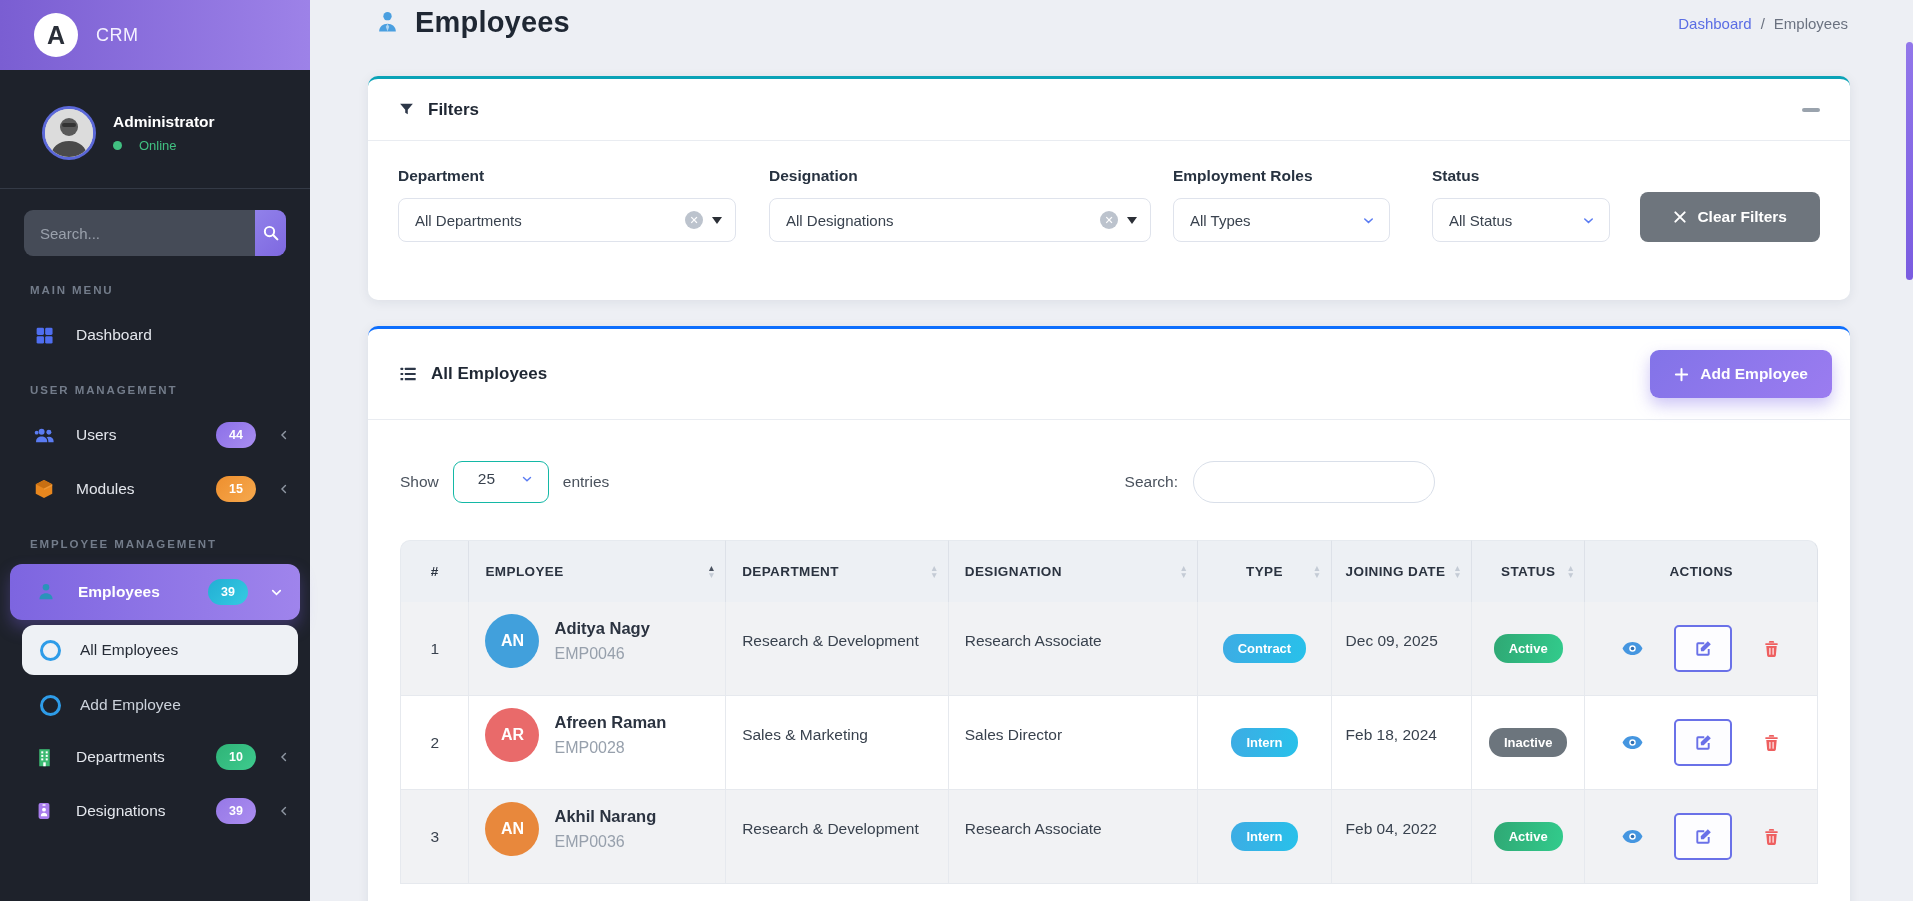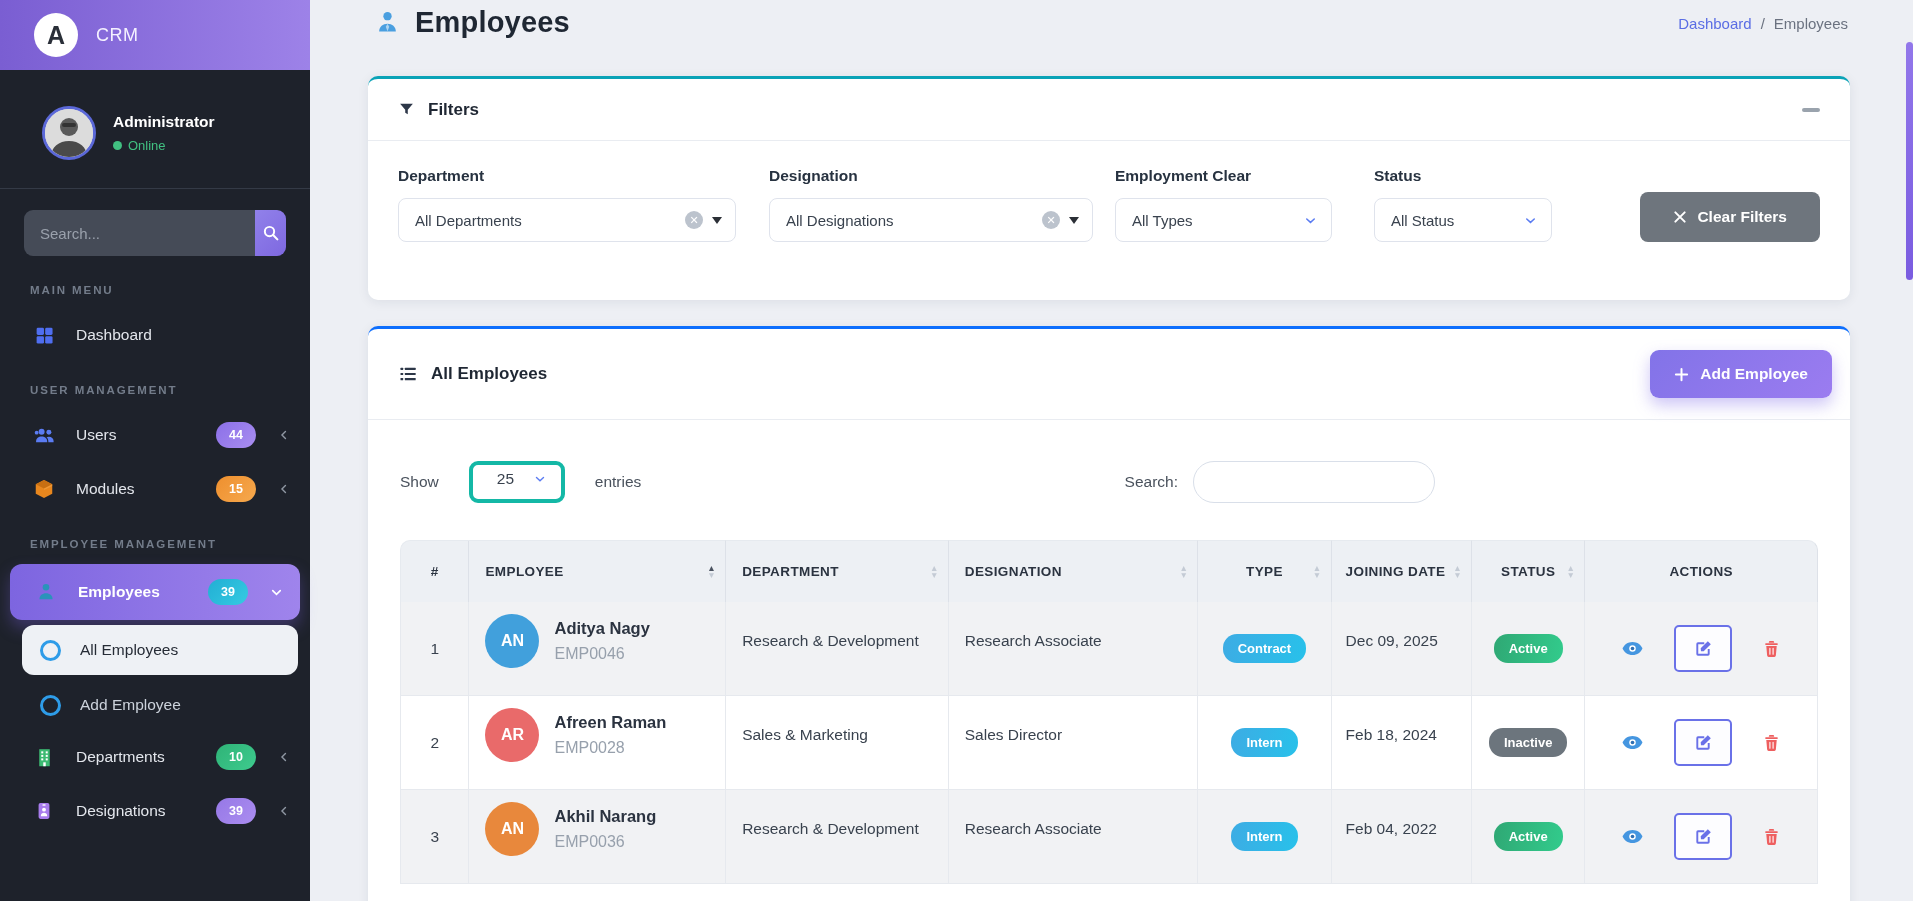--- a/index.html
+++ b/index.html
@@ -8,21 +8,21 @@
 
   
   .sidebar { width:310px; min-width:310px; height:100%; background:#1e222b; position:relative; z-index:5; }
   .brand { height:70px; background:linear-gradient(90deg,#7a5ed2,#9d82e8); display:flex; align-items:center; padding-left:34px; gap:18px; }
   .logo { width:44px; height:44px; border-radius:50%; background:#fff; display:flex; align-items:center; justify-content:center; font-size:25px; font-weight:800; color:#2a2f38; cursor:pointer; }
   .brand-name { color:#f4f1ff; font-size:18px; letter-spacing:.5px; }
 
   .profile { display:flex; align-items:center; gap:17px; padding:36px 20px 28px 42px; }
   .avatar { width:54px; height:54px; border-radius:50%; border:3px solid #5b68d8; background:#e6e6e6; overflow:hidden; cursor:pointer; flex:none; }
   .profile-name { color:#fff; font-weight:700; font-size:15.5px; }
-  .profile-status { display:flex; align-items:center; gap:6px; margin-top:7px; }
+  .profile-status { display:flex; align-items:center; gap:17px; margin-top:7px; }
   .status-dot { width:9px; height:9px; border-radius:50%; background:#41c081; }
   .status-text { color:#41c081; font-size:13px; }
 
   .side-divider { height:1px; background:#343a46; }
 
   .search-row { margin:21px 24px 6px 24px; display:flex; height:46px; border-radius:9px; overflow:hidden; }
   .search-row input { flex:1; background:#454b57; border:none; outline:none; color:#d4d8df; padding:0 16px; font-size:15px; font-family:inherit; }
   .search-row input::placeholder { color:#9aa1ac; }
   .search-btn { width:46px; border:none; background:linear-gradient(135deg,#9181ea,#7e68e0); display:flex; align-items:center; justify-content:center; cursor:pointer; }
 
@@ -63,32 +63,32 @@
   .card-head .card-title { font-size:17px; font-weight:700; color:#1f2733; }
   .collapse-btn { margin-left:auto; border:none; background:transparent; cursor:pointer; padding:8px 4px; }
   .collapse-bar { display:block; width:18px; height:4px; border-radius:2px; background:#9aa3ad; }
 
   .filters-body { display:flex; align-items:flex-end; padding:26px 30px 58px 30px; }
   .f-field { display:flex; flex-direction:column; }
   .f-label { font-size:15.5px; font-weight:700; color:#273240; margin-bottom:13px; }
   .select-box { height:44px; border:1px solid #dfe3ec; border-radius:8px; background:#fff; display:flex; align-items:center; padding:0 13px 0 16px; font-size:15px; color:#39424e; cursor:pointer; }
   .select-box .sel-val { flex:1; white-space:nowrap; overflow:hidden; }
   .w-dept { width:338px; margin-right:33px; }
-  .w-desg { width:324px; margin-right:22px; }
+  .w-desg { width:382px; margin-right:22px; }
   .w-type { width:217px; margin-right:42px; }
   .w-stat { width:178px; }
   .clear-x { width:18px; height:18px; border-radius:50%; background:#bcc3cd; color:#fff; font-size:11px; display:flex; align-items:center; justify-content:center; margin-right:9px; flex:none; cursor:pointer; }
   .caret-dark { width:0; height:0; border-left:5.5px solid transparent; border-right:5.5px solid transparent; border-top:7px solid #2b2f36; flex:none; }
   .clear-btn { margin-left:auto; height:50px; padding:0 33px; border:none; border-radius:8px; background:#6e757d; color:#fff; font-weight:700; font-size:15.5px; display:flex; align-items:center; gap:10px; cursor:pointer; font-family:inherit; }
 
   .card-head.tall { height:91px; padding-right:18px; }
   .add-btn { margin-left:auto; height:48px; padding:0 24px; border:none; border-radius:9px; background:linear-gradient(135deg,#8273e8,#9b7cf0); box-shadow:0 7px 16px rgba(130,110,232,.4); color:#fff; font-weight:700; font-size:15.5px; display:flex; align-items:center; gap:11px; cursor:pointer; font-family:inherit; }
 
   .table-controls { display:flex; align-items:center; padding:41px 32px 37px 32px; font-size:15.5px; color:#49515c; }
-  .page-size-box { width:96px; height:42px; border:4px solid #14b8a6; border-radius:9px; margin:0 30px; display:flex; align-items:center; padding:0 14px 6px 24px; cursor:pointer; color:#39424e; }
+  .page-size-box { width:96px; height:42px; border:1px solid #14b8a6; border-radius:9px; margin:0 14px; display:flex; align-items:center; padding:0 14px 6px 24px; cursor:pointer; color:#39424e; }
   .page-size-box .sel-val { flex:1; }
   .search-group { margin-left:auto; margin-right:383px; display:flex; align-items:center; gap:15px; }
   .table-search { width:242px; height:42px; border:1px solid #d9dfe9; border-radius:21px; outline:none; padding:0 18px; font-size:15px; font-family:inherit; color:#39424e; background:#fff; }
 
   table { width:calc(100% - 64px); margin:0 32px; border-collapse:separate; border-spacing:0; table-layout:fixed; }
   thead th { background:#edf0f4; height:62px; font-size:13.5px; font-weight:700; color:#2b3340; letter-spacing:.4px; border-right:1px solid #dde1e8; border-top:1px solid #e6eaef; position:relative; text-align:left; padding:0 22px 0 16px; }
   thead th:first-child { border-left:1px solid #e6eaef; border-top-left-radius:10px; text-align:center; padding:0; }
   thead th:last-child { border-top-right-radius:10px; text-align:center; padding:0; }
   th.c { text-align:center; padding:0; }
   .sort { position:absolute; right:9px; top:50%; transform:translateY(-50%); display:flex; flex-direction:column; line-height:7.5px; font-size:8.5px; color:#c4cbd5; }
@@ -315,21 +315,21 @@
       </div>
       <div class="f-field">
         <span class="f-label">Designation</span>
         <div class="select-box w-desg">
           <span class="sel-val">All Designations</span>
           <span class="clear-x">✕</span>
           <span class="caret-dark"></span>
         </div>
       </div>
       <div class="f-field">
-        <span class="f-label">Employment Clear</span>
+        <span class="f-label">Employment Roles</span>
         <div class="select-box w-type">
           <span class="sel-val">All Types</span>
           <svg width="15" height="15" viewBox="0 0 24 24">
               <polyline points="6 9.5 12 15 18 9.5" fill="none" stroke="#5b7cf2" stroke-width="2.4" stroke-linecap="round"></polyline>
             </svg>
         </div>
       </div>
       <div class="f-field">
         <span class="f-label">Status</span>
         <div class="select-box w-stat">

